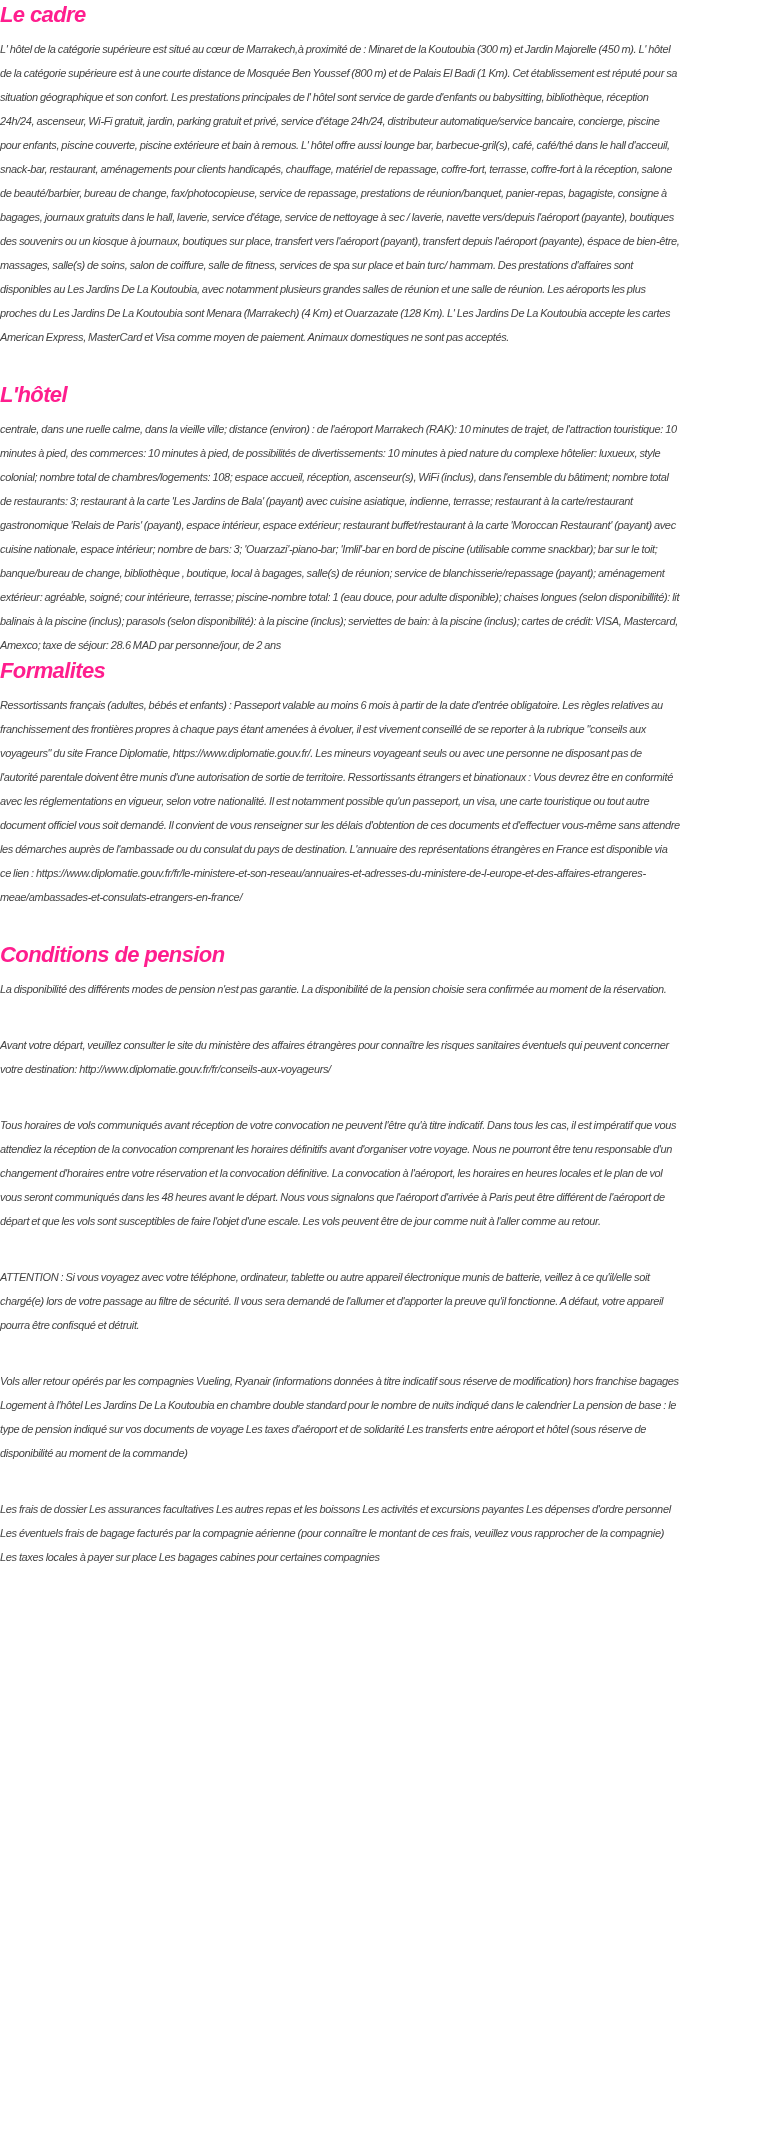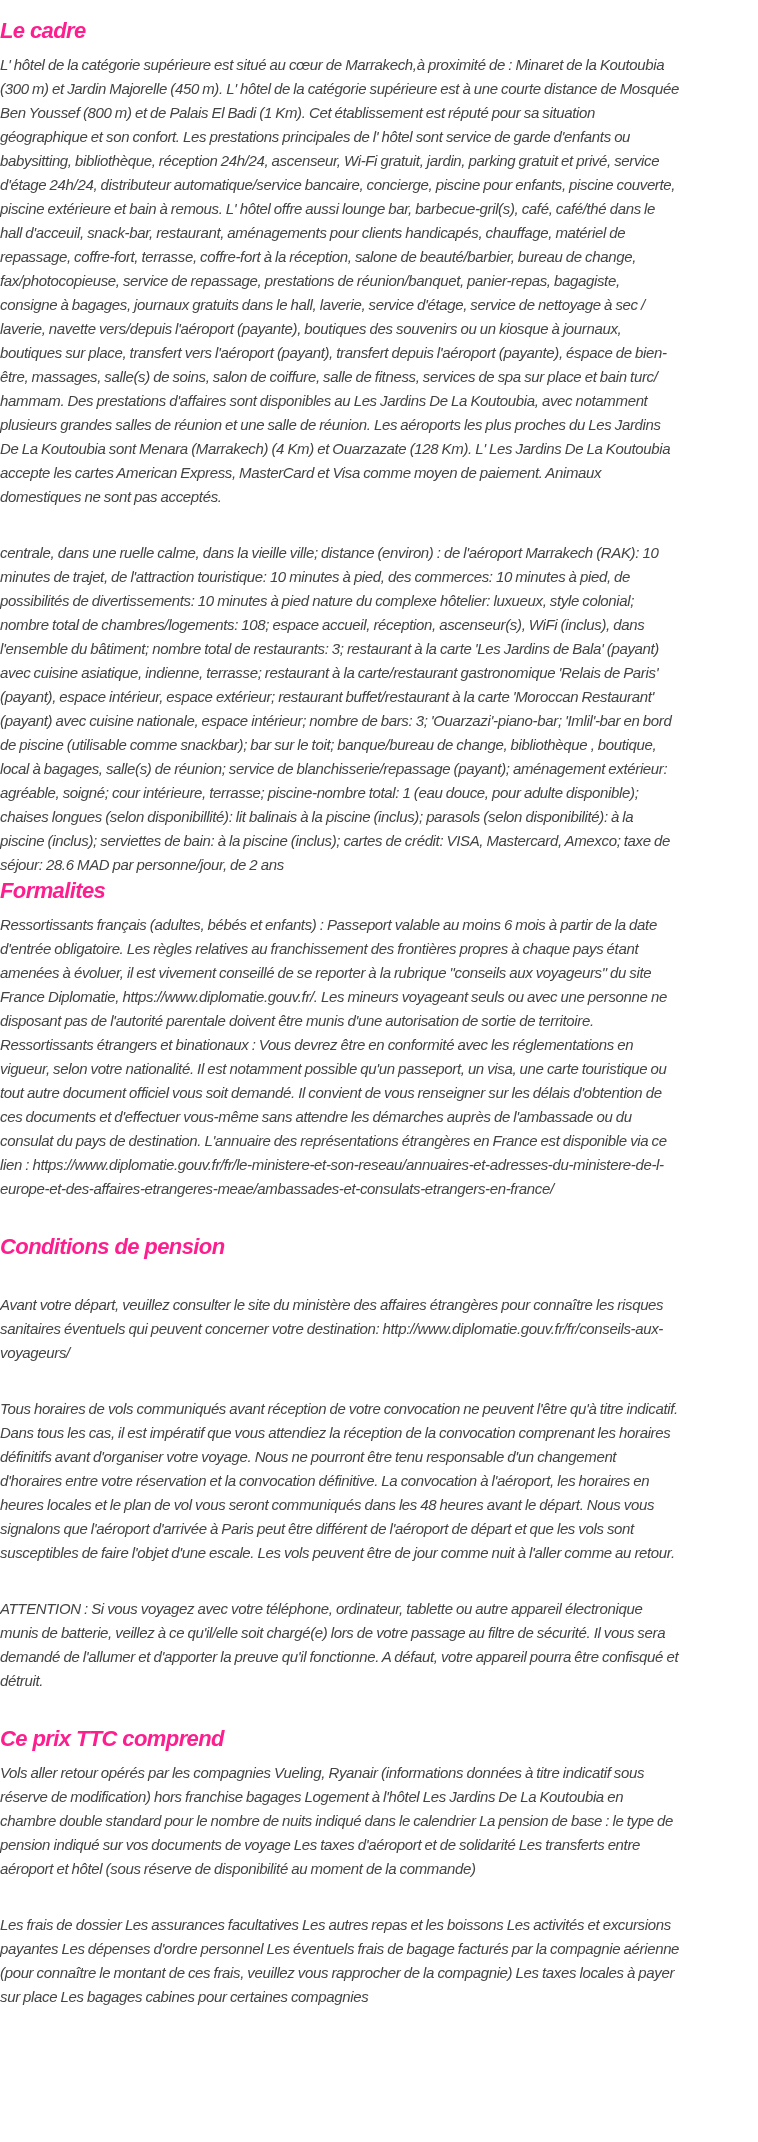--- a/index.html
+++ b/index.html
@@ -6,21 +6,21 @@
       margin: 0;
       padding: 0;
       background: #ffffff;
     }
     body {
       width: 758px;
       min-height: 2142px;
       overflow: hidden;
     }
     .content {
-      padding: 16px 0 0 0;
+      padding: 0 0 0 0;
       width: 680px;
       box-sizing: border-box;
     }
     .section {
       margin: 0;
     }
     .section-title {
       font-family: "Liberation Sans", sans-serif;
       font-style: italic;
       font-weight: bold;
@@ -28,21 +28,21 @@
       font-size: 22px;
       line-height: 28px;
       margin: 0;
       padding: 0;
       letter-spacing: -0.6px;
     }
     .section-body {
       font-family: "Liberation Sans", sans-serif;
       font-style: italic;
       color: #444444;
-      font-size: 15px;
+      font-size: 11px;
       line-height: 24px;
       margin: 8px 0 0 0;
       letter-spacing: -0.35px;
       word-spacing: -0.5px;
     }
     #s-cadre { padding-top: 1px; }
     #s-hotel { margin-top: 32px; }
     #s-formalites { }
     #s-pension { margin-top: 32px; }
     #s-sante { margin-top: 32px; }
@@ -55,46 +55,47 @@
 <body>
 
 <div class="content">
 
   <section class="section" id="s-cadre">
     <h2 class="section-title">Le cadre</h2>
     <p class="section-body">L' hôtel de la catégorie supérieure est situé au cœur de Marrakech,à proximité de : Minaret de la Koutoubia (300 m) et Jardin Majorelle (450 m). L' hôtel de la catégorie supérieure est à une courte distance de Mosquée Ben Youssef (800 m) et de Palais El Badi (1 Km). Cet établissement est réputé pour sa situation géographique et son confort. Les prestations principales de l' hôtel sont service de garde d'enfants ou babysitting, bibliothèque, réception 24h/24, ascenseur, Wi-Fi gratuit, jardin, parking gratuit et privé, service d'étage 24h/24, distributeur automatique/service bancaire, concierge, piscine pour enfants, piscine couverte, piscine extérieure et bain à remous. L' hôtel offre aussi lounge bar, barbecue-gril(s), café, café/thé dans le hall d'acceuil, snack-bar, restaurant, aménagements pour clients handicapés, chauffage, matériel de repassage, coffre-fort, terrasse, coffre-fort à la réception, salone de beauté/barbier, bureau de change, fax/photocopieuse, service de repassage, prestations de réunion/banquet, panier-repas, bagagiste, consigne à bagages, journaux gratuits dans le hall, laverie, service d'étage, service de nettoyage à sec / laverie, navette vers/depuis l'aéroport (payante), boutiques des souvenirs ou un kiosque à journaux, boutiques sur place, transfert vers l'aéroport (payant), transfert depuis l'aéroport (payante), éspace de bien-être, massages, salle(s) de soins, salon de coiffure, salle de fitness, services de spa sur place et bain turc/ hammam. Des prestations d'affaires sont disponibles au Les Jardins De La Koutoubia, avec notamment plusieurs grandes salles de réunion et une salle de réunion. Les aéroports les plus proches du Les Jardins De La Koutoubia sont Menara (Marrakech) (4 Km) et Ouarzazate (128 Km). L' Les Jardins De La Koutoubia accepte les cartes American Express, MasterCard et Visa comme moyen de paiement. Animaux domestiques ne sont pas acceptés.</p>
   </section>
 
   <section class="section" id="s-hotel">
+    <h2 class="section-title">L'hôtel</h2>
     <p class="section-body">centrale, dans une ruelle calme, dans la vieille ville; distance (environ) : de l'aéroport Marrakech (RAK): 10 minutes de trajet, de l'attraction touristique: 10 minutes à pied, des commerces: 10 minutes à pied, de possibilités de divertissements: 10 minutes à pied nature du complexe hôtelier: luxueux, style colonial; nombre total de chambres/logements: 108; espace accueil, réception, ascenseur(s), WiFi (inclus), dans l'ensemble du bâtiment; nombre total de restaurants: 3; restaurant à la carte 'Les Jardins de Bala' (payant) avec cuisine asiatique, indienne, terrasse; restaurant à la carte/restaurant gastronomique 'Relais de Paris' (payant), espace intérieur, espace extérieur; restaurant buffet/restaurant à la carte 'Moroccan Restaurant' (payant) avec cuisine nationale, espace intérieur; nombre de bars: 3; 'Ouarzazi'-piano-bar; 'Imlil'-bar en bord de piscine (utilisable comme snackbar); bar sur le toit; banque/bureau de change, bibliothèque , boutique, local à bagages, salle(s) de réunion; service de blanchisserie/repassage (payant); aménagement extérieur: agréable, soigné; cour intérieure, terrasse; piscine-nombre total: 1 (eau douce, pour adulte disponible); chaises longues (selon disponibillité): lit balinais à la piscine (inclus); parasols (selon disponibilité): à la piscine (inclus); serviettes de bain: à la piscine (inclus); cartes de crédit: VISA, Mastercard, Amexco; taxe de séjour: 28.6 MAD par personne/jour, de 2 ans</p>
   </section>
 
   <section class="section" id="s-formalites">
     <h2 class="section-title">Formalites</h2>
     <p class="section-body">Ressortissants français (adultes, bébés et enfants) : Passeport valable au moins 6 mois à partir de la date d'entrée obligatoire. Les règles relatives au franchissement des frontières propres à chaque pays étant amenées à évoluer, il est vivement conseillé de se reporter à la rubrique "conseils aux voyageurs" du site France Diplomatie, https://www.diplomatie.gouv.fr/. Les mineurs voyageant seuls ou avec une personne ne disposant pas de l'autorité parentale doivent être munis d'une autorisation de sortie de territoire. Ressortissants étrangers et binationaux : Vous devrez être en conformité avec les réglementations en vigueur, selon votre nationalité. Il est notamment possible qu'un passeport, un visa, une carte touristique ou tout autre document officiel vous soit demandé. Il convient de vous renseigner sur les délais d'obtention de ces documents et d'effectuer vous-même sans attendre les démarches auprès de l'ambassade ou du consulat du pays de destination. L'annuaire des représentations étrangères en France est disponible via ce lien : https://www.diplomatie.gouv.fr/fr/le-ministere-et-son-reseau/annuaires-et-adresses-du-ministere-de-l-europe-et-des-affaires-etrangeres-meae/ambassades-et-consulats-etrangers-en-france/</p>
   </section>
 
   <section class="section" id="s-pension">
     <h2 class="section-title">Conditions de pension</h2>
+    <p class="section-body">La disponibilité des différents modes de pension n'est pas garantie. La disponibilité de la pension choisie sera confirmée au moment de la réservation.</p>
   </section>
 
   <section class="section" id="s-sante">
     <p class="section-body">Avant votre départ, veuillez consulter le site du ministère des affaires étrangères pour connaître les risques sanitaires éventuels qui peuvent concerner votre destination: http://www.diplomatie.gouv.fr/fr/conseils-aux-voyageurs/</p>
   </section>
 
   <section class="section" id="s-convocation">
     <p class="section-body">Tous horaires de vols communiqués avant réception de votre convocation ne peuvent l'être qu'à titre indicatif. Dans tous les cas, il est impératif que vous attendiez la réception de la convocation comprenant les horaires définitifs avant d'organiser votre voyage. Nous ne pourront être tenu responsable d'un changement d'horaires entre votre réservation et la convocation définitive. La convocation à l'aéroport, les horaires en heures locales et le plan de vol vous seront communiqués dans les 48 heures avant le départ. Nous vous signalons que l'aéroport d'arrivée à Paris peut être différent de l'aéroport de départ et que les vols sont susceptibles de faire l'objet d'une escale. Les vols peuvent être de jour comme nuit à l'aller comme au retour.</p>
   </section>
 
   <section class="section" id="s-infos">
     <p class="section-body">ATTENTION : Si vous voyagez avec votre téléphone, ordinateur, tablette ou autre appareil électronique munis de batterie, veillez à ce qu'il/elle soit chargé(e) lors de votre passage au filtre de sécurité. Il vous sera demandé de l'allumer et d'apporter la preuve qu'il fonctionne. A défaut, votre appareil pourra être confisqué et détruit.</p>
   </section>
 
   <section class="section" id="s-comprend">
-    <h2 class="section-title">Ce prix TTC comprend</h2>
     <p class="section-body">Vols aller retour opérés par les compagnies Vueling, Ryanair (informations données à titre indicatif sous réserve de modification) hors franchise bagages Logement à l'hôtel Les Jardins De La Koutoubia en chambre double standard pour le nombre de nuits indiqué dans le calendrier La pension de base : le type de pension indiqué sur vos documents de voyage Les taxes d'aéroport et de solidarité Les transferts entre aéroport et hôtel (sous réserve de disponibilité au moment de la commande)</p>
   </section>
 
   <section class="section" id="s-ne-comprend">
     <p class="section-body">Les frais de dossier Les assurances facultatives Les autres repas et les boissons Les activités et excursions payantes Les dépenses d'ordre personnel Les éventuels frais de bagage facturés par la compagnie aérienne (pour connaître le montant de ces frais, veuillez vous rapprocher de la compagnie) Les taxes locales à payer sur place Les bagages cabines pour certaines compagnies</p>
   </section>
 
 </div>
 
 </body></html>

